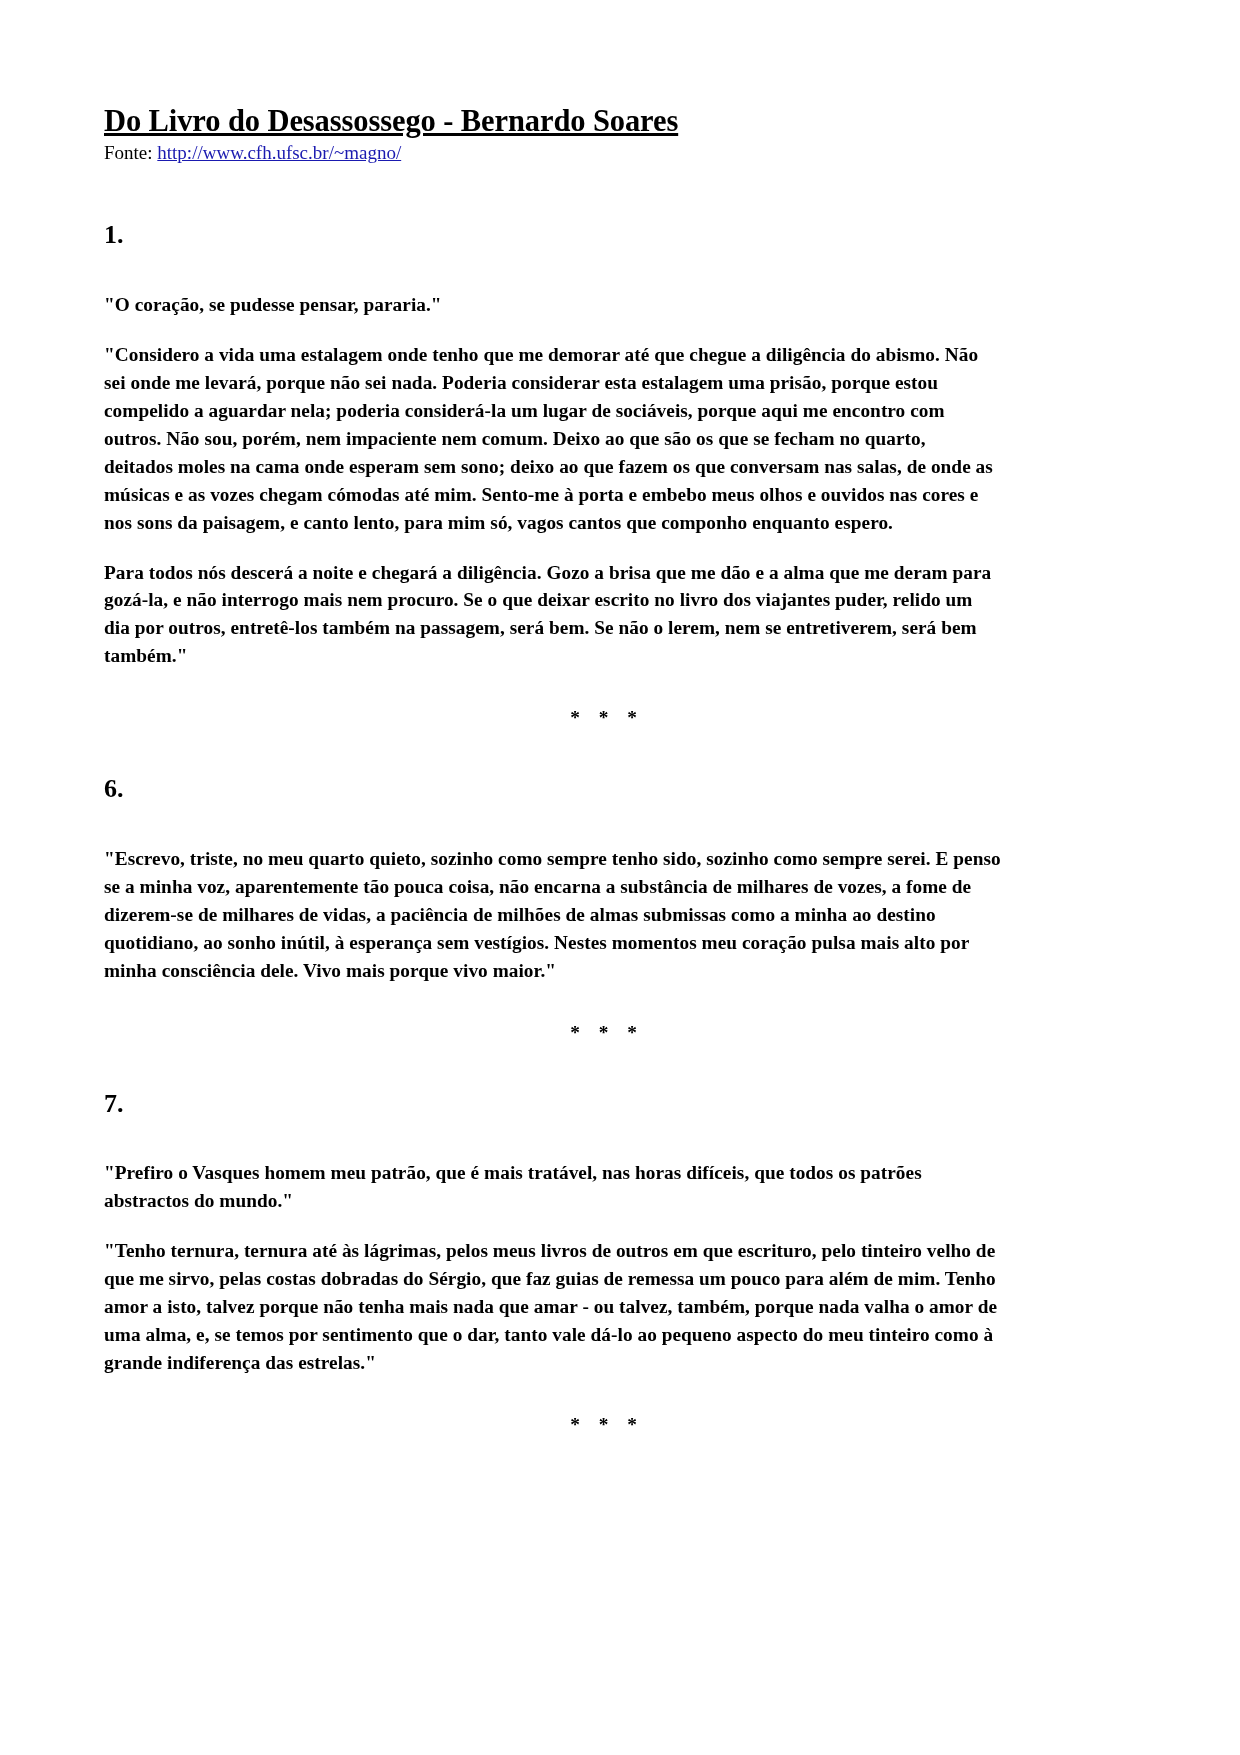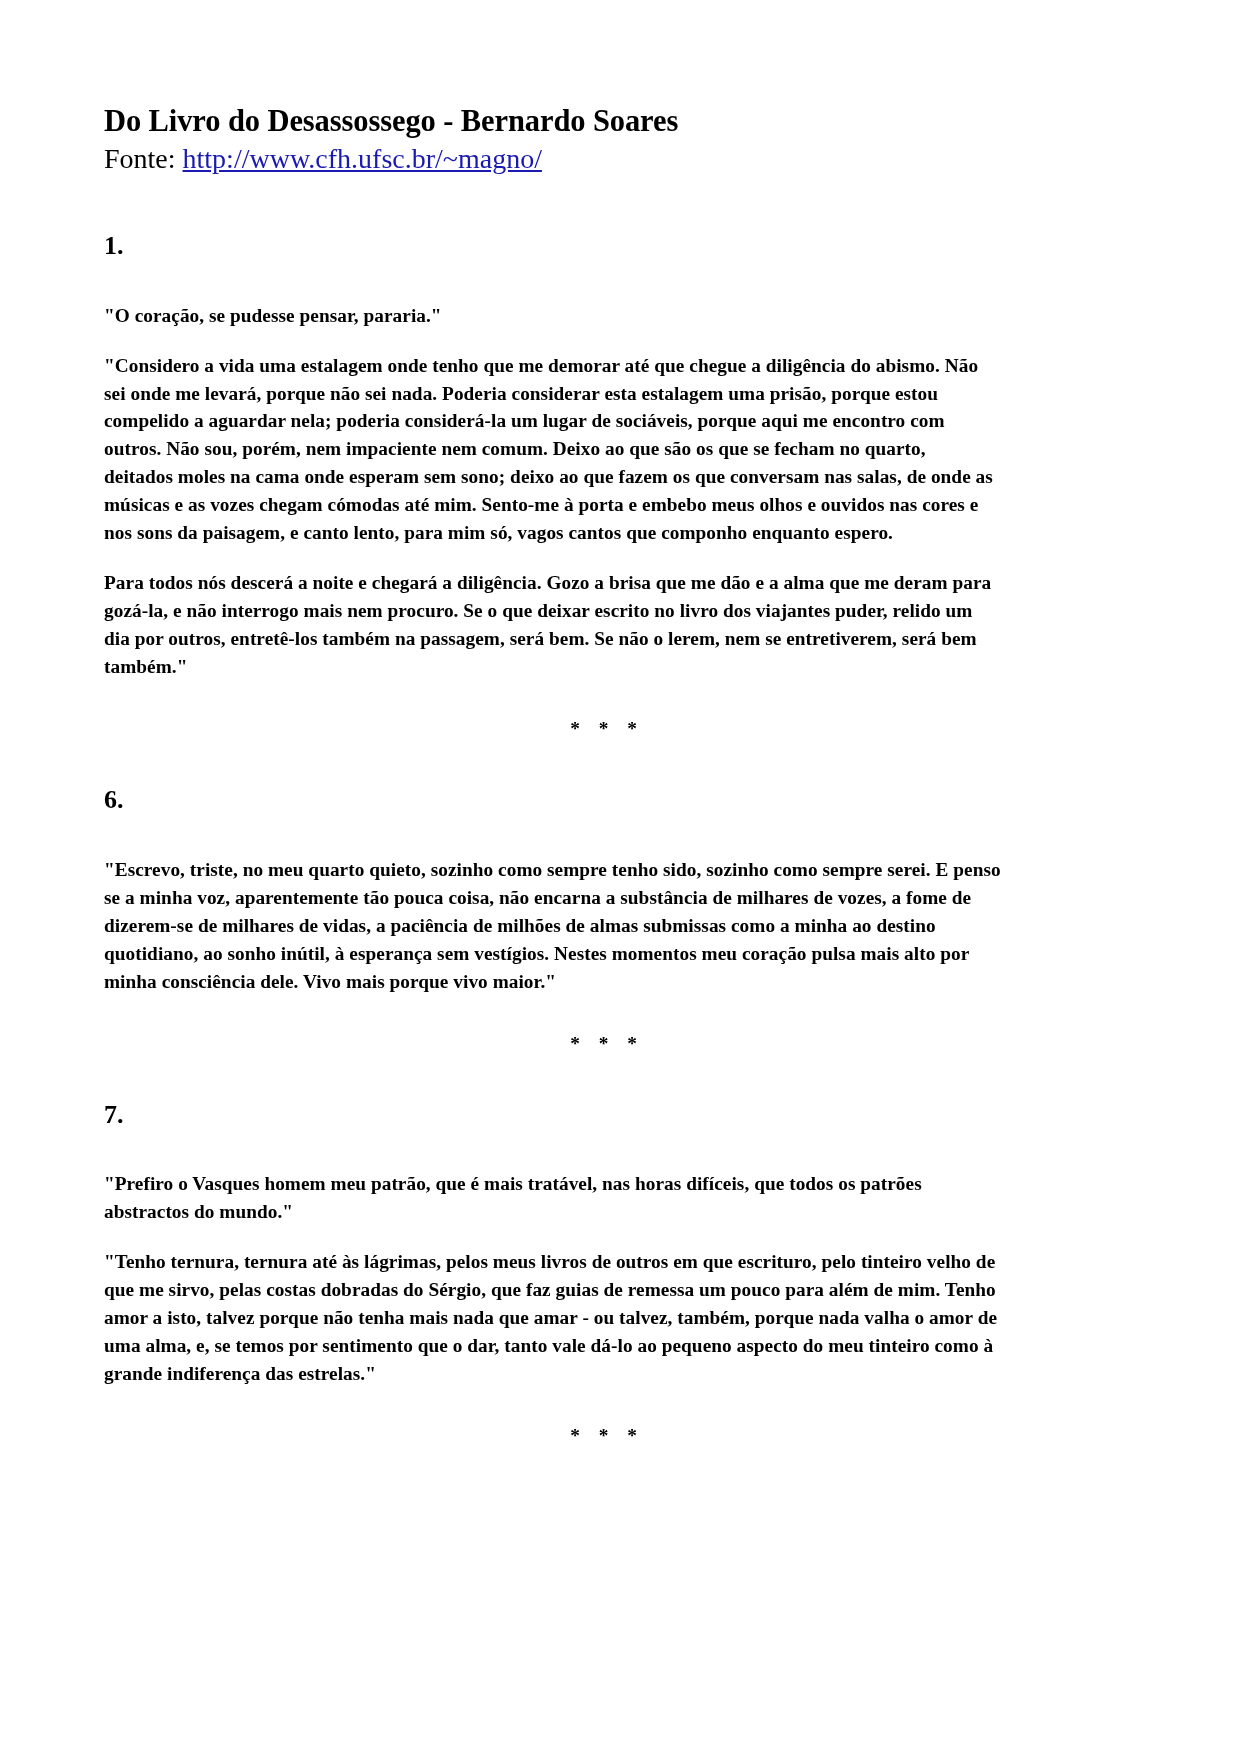--- a/index.html
+++ b/index.html
@@ -21,29 +21,30 @@
     box-sizing: border-box;
     padding: 104px 118px 60px 104px;
     background: #ffffff;
   }
   .doc-title {
     font-size: 30.5px;
     font-weight: bold;
     line-height: 1.16;
     margin: 0 0 2px 0;
     letter-spacing: -0.1px;
+    text-decoration: underline;
   }
   .doc-author {
     font-size: 25px;
     font-weight: normal;
     line-height: 1.2;
     margin: 0;
   }
   .doc-source {
-    font-size: 28px;
+    font-size: 19px;
     font-weight: normal;
     line-height: 1.2;
     margin: 3px 0 0 0;
   }
   .doc-source a,
   .source-link {
     color: #1a1ab0;
     text-decoration: underline;
     cursor: pointer;
   }

